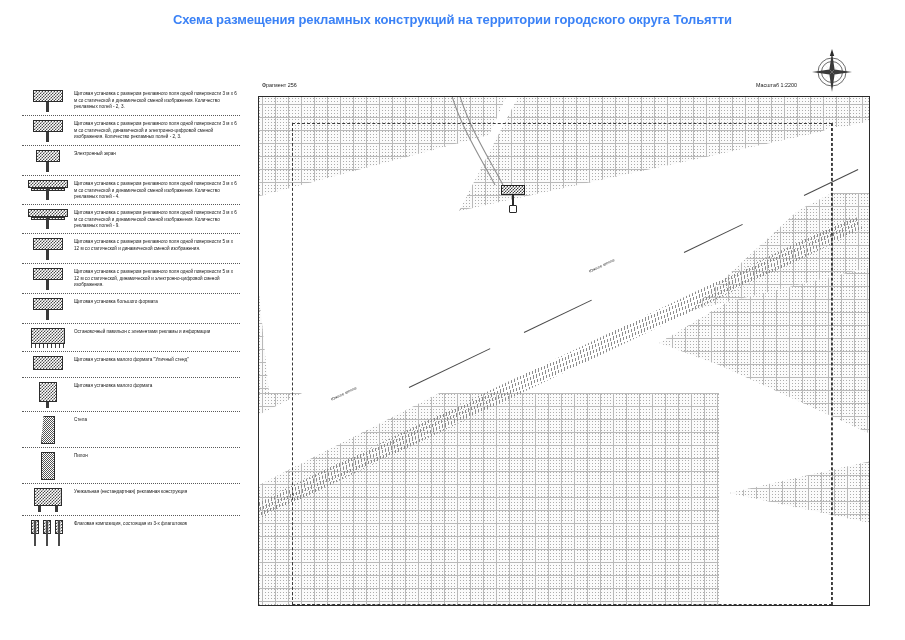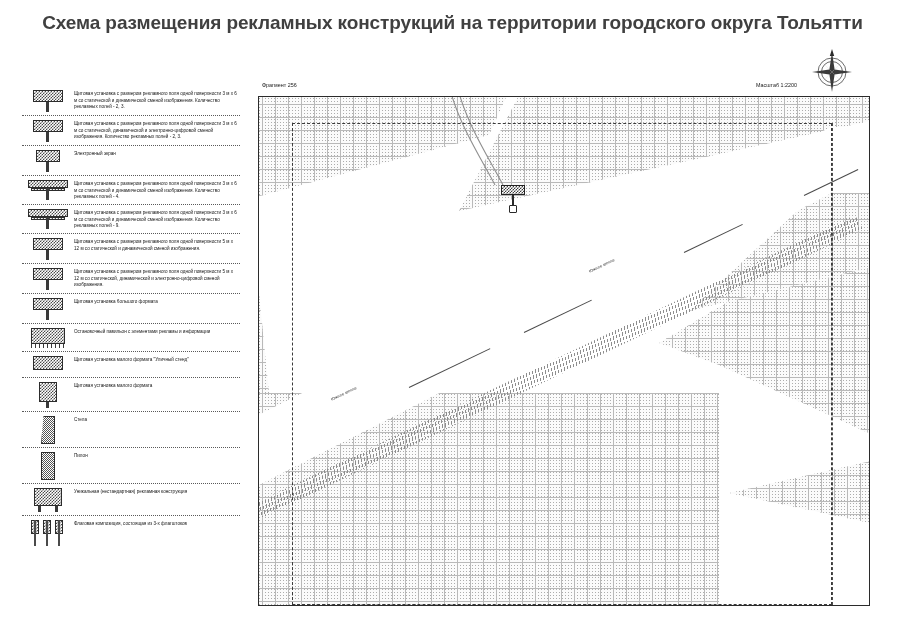--- a/index.html
+++ b/index.html
@@ -17,24 +17,24 @@
     overflow: hidden;
   }
 
   
   #page-title {
     position: absolute;
     left: 0;
     top: 12px;
     width: 905px;
     text-align: center;
-    font-size: 19px;
+    font-size: 13px;
     font-weight: bold;
     letter-spacing: -0.1px;
-    color: #404040;
+    color: #3b82f6;
   }
 
   
   #compass {
     position: absolute;
     left: 806px;
     top: 46px;
     width: 52px;
     height: 52px;
   }

